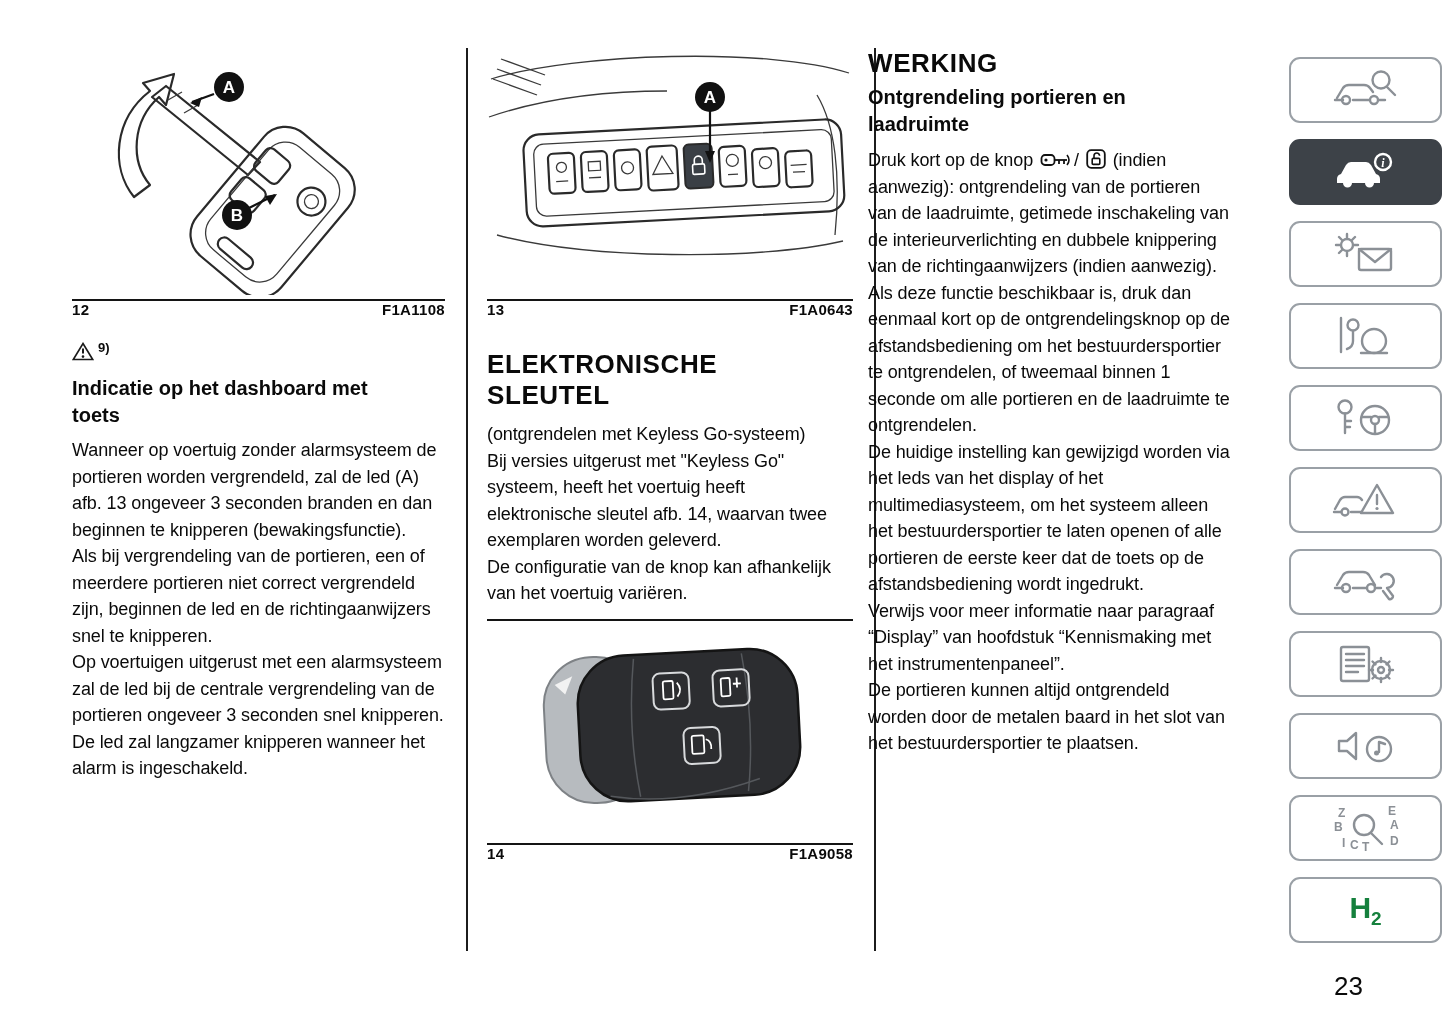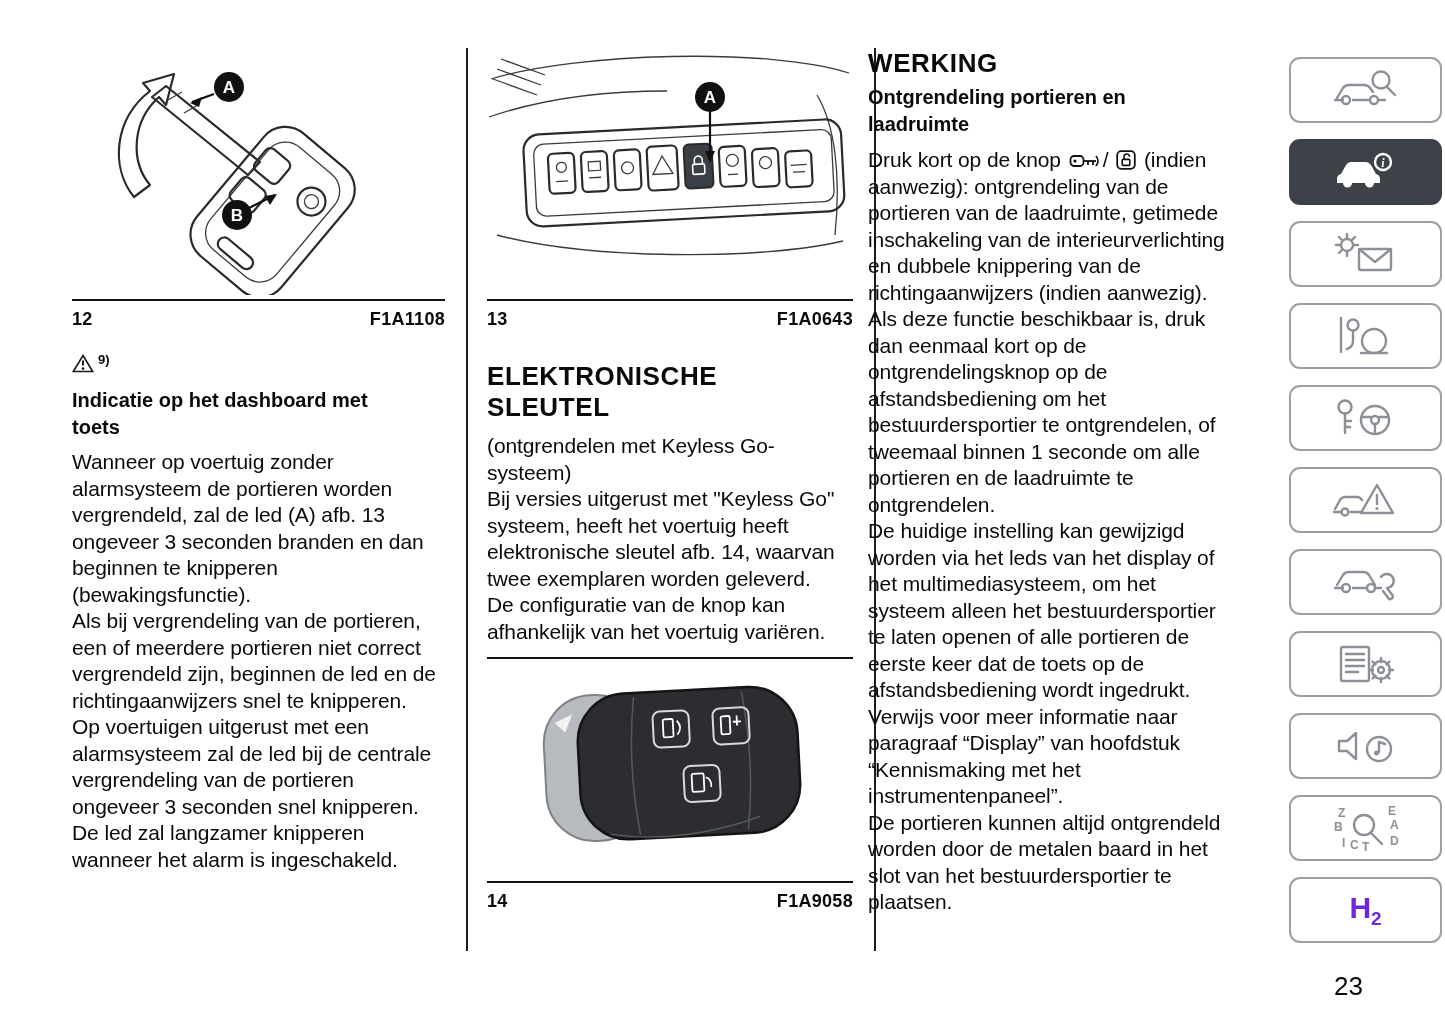--- a/index.html
+++ b/index.html
@@ -9,46 +9,46 @@
     margin:0 auto;
   }
   .vrule { position:absolute; top:48px; width:2px; height:903px; background:#1c1c1c; }
   .col { position:absolute; top:45px; }
   .col-left   { left:72px;  width:373px; }
   .col-middle { left:487px; width:366px; }
   .col-right  { left:868px; top:48px; width:363px; }
 
   .figure-box { width:100%; }
   .figcap {
-    border-top:2px solid #141414; padding-top:8px;
+    border-top:2px solid #141414; padding-top:0;
     display:flex; justify-content:space-between;
-    font-weight:bold; font-size:18px; letter-spacing:0.3px;
+    font-weight:bold; font-size:15px; letter-spacing:0.3px;
   }
   .warning-row { display:flex; align-items:flex-start; gap:4px; margin-top:24px; }
   .warning-ref { font-size:13px; font-weight:bold; margin-top:-2px; }
 
   .h-sub { font-size:20px; font-weight:bold; line-height:27px; margin:14px 0 8px 0; }
   .h-main { font-size:26px; font-weight:bold; letter-spacing:0.6px; line-height:31px; margin:20px 0 10px 0; }
   .h-main2 { font-size:26px; font-weight:bold; letter-spacing:0.6px; line-height:30px; margin:0 0 6px 0; }
   .h-sub2 { font-size:20px; font-weight:bold; line-height:27px; margin:4px 0 9px 0; width:305px; }
 
-  .bodytext p { margin:0; font-size:21px; line-height:26.5px; letter-spacing:-0.1px; }
+  .bodytext p { margin:0; font-size:18px; line-height:26.5px; letter-spacing:-0.1px; }
   .inline-icon { display:inline-block; vertical-align:-3px; margin:0 2px; }
 
   .colrule { border:none; border-top:2px solid #141414; margin:12px 0 0 0; }
 
   
   .tab {
     position:absolute; right:3px; width:153px; height:66px;
     border:2px solid #9aa0a6; border-radius:11px; background:#fff;
     display:flex; align-items:center; justify-content:center; box-sizing:border-box;
   }
   .tab.active { background:#3d4248; border-color:#3d4248; }
   .tab svg { display:block; }
-  .h2label { font-size:30px; font-weight:bold; color:#6d28d9; }
+  .h2label { font-size:30px; font-weight:bold; color:#15803d; }
   .h2label sub { font-size:19px; }
 
   .page-number { position:absolute; right:82px; bottom:16px; font-size:26px; font-weight:normal; }
 
   .ic { stroke:#8b9096; stroke-width:2.4; fill:none; stroke-linecap:round; stroke-linejoin:round; }
   .icw { stroke:#ffffff; stroke-width:2.4; fill:none; stroke-linecap:round; stroke-linejoin:round; }
   .fig { stroke:#2a2a2a; stroke-width:2.2; fill:none; stroke-linecap:round; stroke-linejoin:round; }
   .figthin { stroke:#3a3a3a; stroke-width:1.3; fill:none; }
   .lbl { fill:#111; }
   .lbltext { fill:#fff; font-weight:bold; font-size:17px; font-family:"Liberation Sans",sans-serif; }

